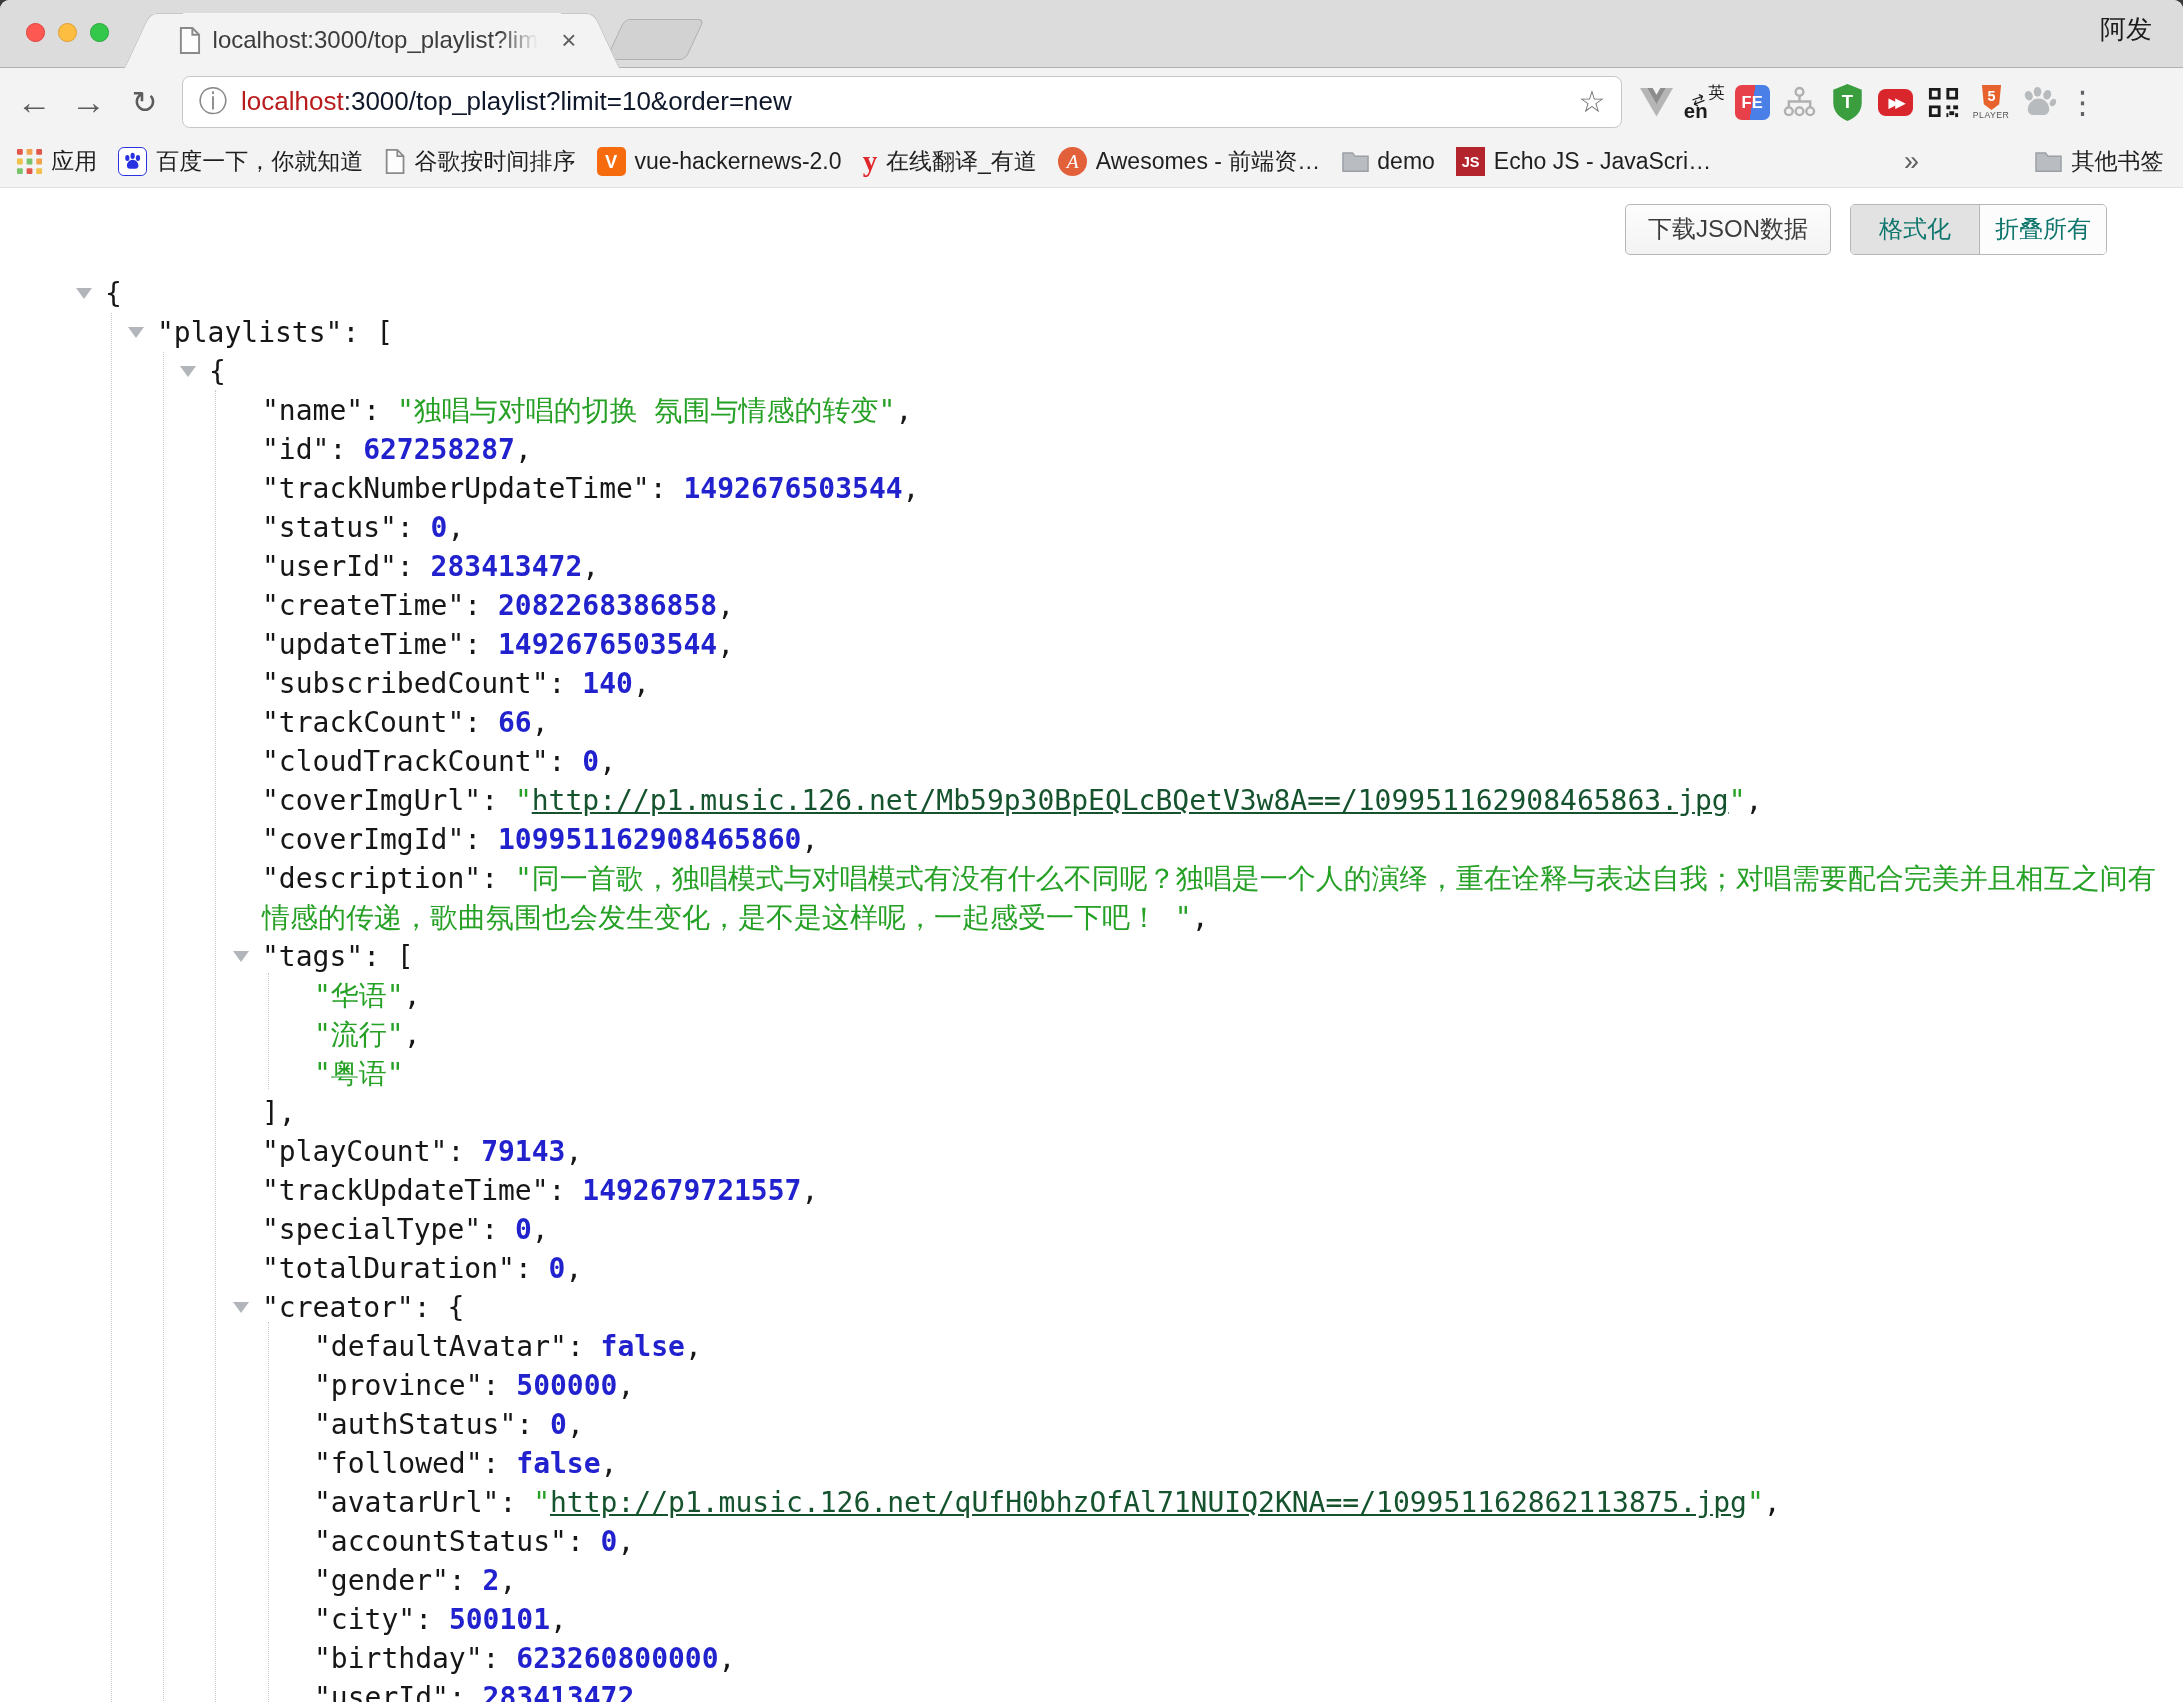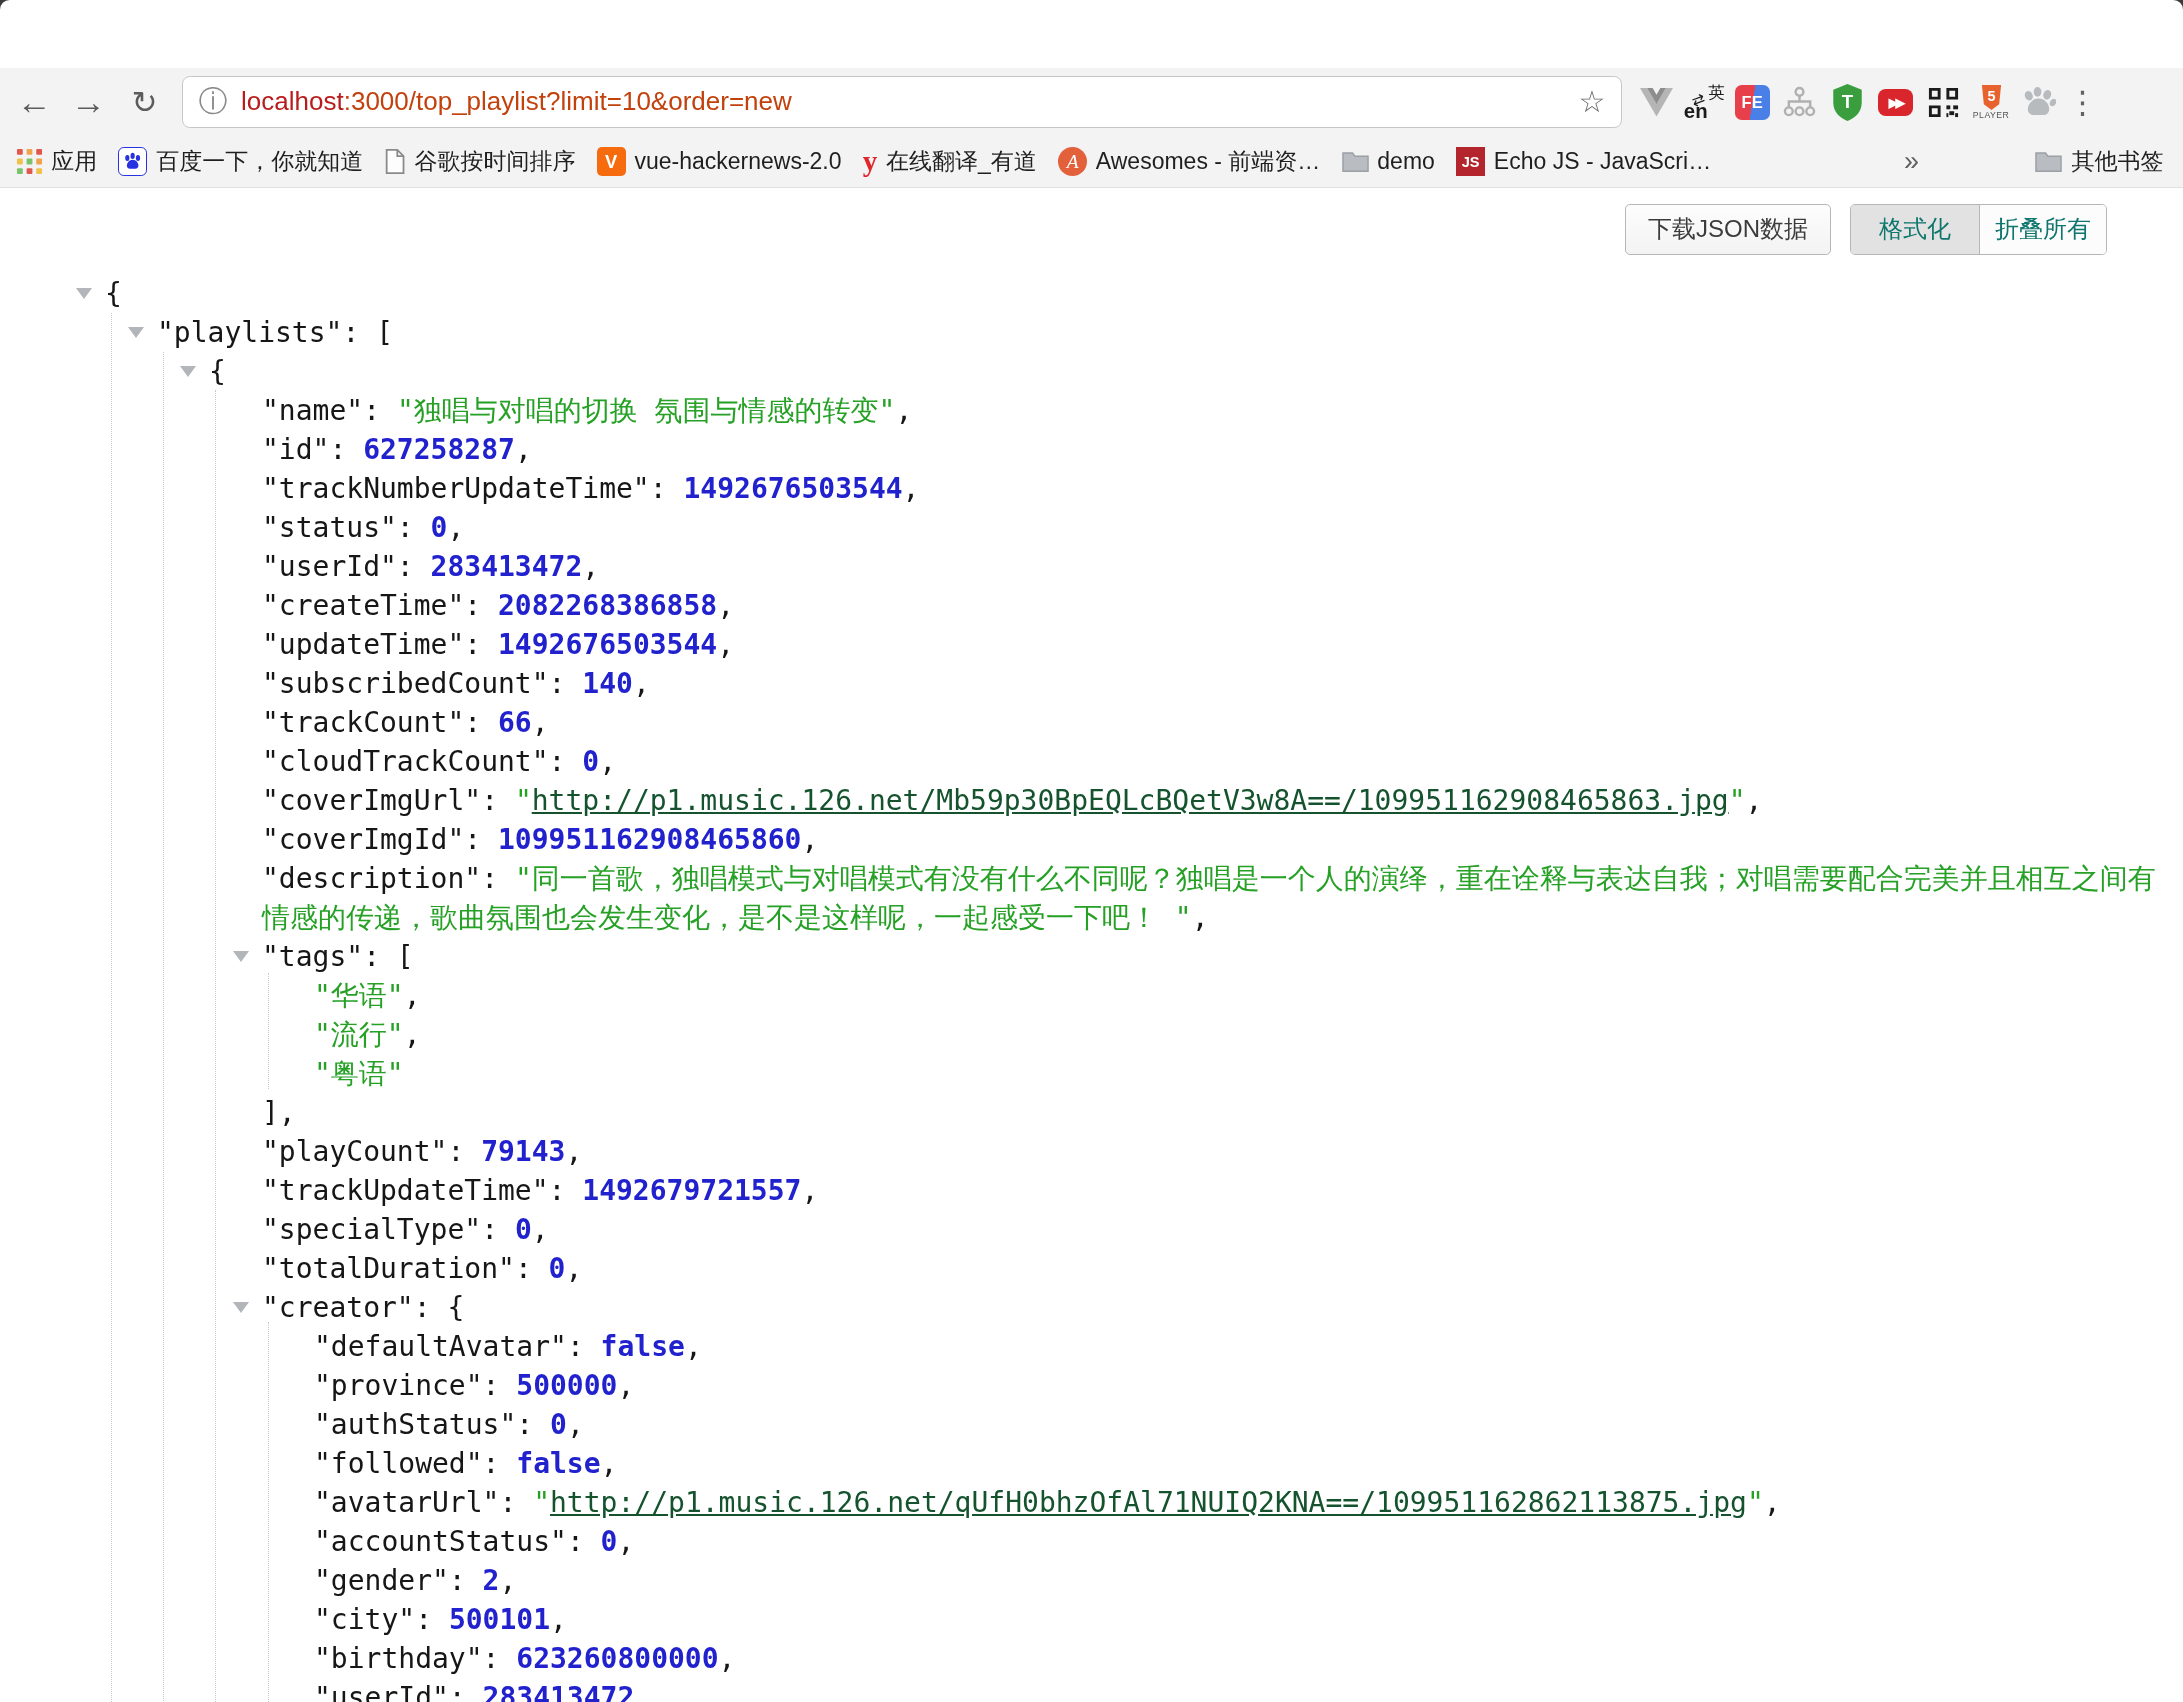--- a/index.html
+++ b/index.html
@@ -30,21 +30,21 @@
   
   .toolbar{position:absolute;left:0;top:68px;width:2183px;height:68px;background:#f3f3f3;}
   .navbtn{position:absolute;top:0;height:68px;display:flex;align-items:center;justify-content:center;
        width:49px;font-size:35px;color:#5c5c5c;}
   .navbtn.back{left:9.7px;} .navbtn.fwd{left:64px;} .navbtn.reload{left:120px;font-size:31px;}
   .omnibox{position:absolute;left:182px;top:7.8px;width:1440px;height:52px;background:#fff;
        border:1px solid #c6c6c6;border-radius:7.8px;display:flex;align-items:center;box-sizing:border-box;}
   .info-icon{font-size:29px;color:#8a8a8a;margin:0 13.6px 0 15.5px;line-height:1;}
   .url{font-size:26px;white-space:nowrap;overflow:hidden;}
   .url .host{color:#b91c1c;}
-  .url .rest{color:#c2410c;}
+  .url .rest{color:#0f172a;}
   .star{margin-left:auto;margin-right:15.5px;font-size:30px;color:#6b6b6b;line-height:1;}
   .ext-row{position:absolute;left:1636px;top:0;height:68px;display:flex;align-items:center;gap:6.8px;}
   .ext{width:41px;height:45px;display:flex;align-items:center;justify-content:center;flex-direction:column;}
   .ext-fe{width:35px;height:35px;border-radius:6.8px;background:linear-gradient(100deg,#e8404a 50%,#4a7fe8 50%);
        color:#fff;font-weight:bold;font-size:16.5px;display:flex;align-items:center;justify-content:center;}
   .ext-ff{width:35px;height:27px;border-radius:7.8px;background:#d9262c;color:#fff;font-size:12.6px;
        display:flex;align-items:center;justify-content:center;letter-spacing:-2.9px;font-weight:bold;}
   .ext-translate{position:relative;width:41px;height:41px;}
   .ext-translate .en{position:absolute;left:0;bottom:0;font-size:20.4px;font-weight:bold;color:#1b1b1b;}
   .ext-translate .cn{position:absolute;right:0;top:0;font-size:16.5px;color:#1b1b1b;}
@@ -94,20 +94,41 @@
   .tok-num{color:#2121ce;font-weight:bold;}
   .tok-link{color:#14532d;text-decoration:underline;cursor:pointer;}
   .guide{position:absolute;width:0;border-left:1.9px dotted #c9c9c9;}
   svg{display:block;}
 </style>
 </head>
 <body>
 
 <div class="window">
 
+  <div class="tabstrip">
+    <div class="traffic">
+      <span class="light red"></span>
+      <span class="light yellow"></span>
+      <span class="light green"></span>
+    </div>
+    <div class="tab">
+      <div class="tab-inner">
+        <span class="page-icon">
+          <svg width="23" height="27" viewBox="0 0 24 28">
+              <path d="M3 1h12l7 7v19H3z" fill="#fdfdfd" stroke="#8a8a8a" stroke-width="2"></path>
+              <path d="M15 1v7h7" fill="none" stroke="#8a8a8a" stroke-width="2"></path>
+            </svg>
+        </span>
+        <span class="tab-title">localhost:3000/top_playlist?lim</span>
+        <span class="tab-close">×</span>
+      </div>
+    </div>
+    <div class="newtab"></div>
+    <div class="profile">阿发</div>
+  </div>
 
   <div class="toolbar">
     <span class="navbtn back">←</span>
     <span class="navbtn fwd">→</span>
     <span class="navbtn reload">↻</span>
     <div class="omnibox">
       <span class="info-icon">ⓘ</span>
       <span class="url"><span class="host">localhost</span><span class="rest">:3000/top_playlist?limit=10&amp;order=new</span></span>
       <span class="star">☆</span>
     </div>

